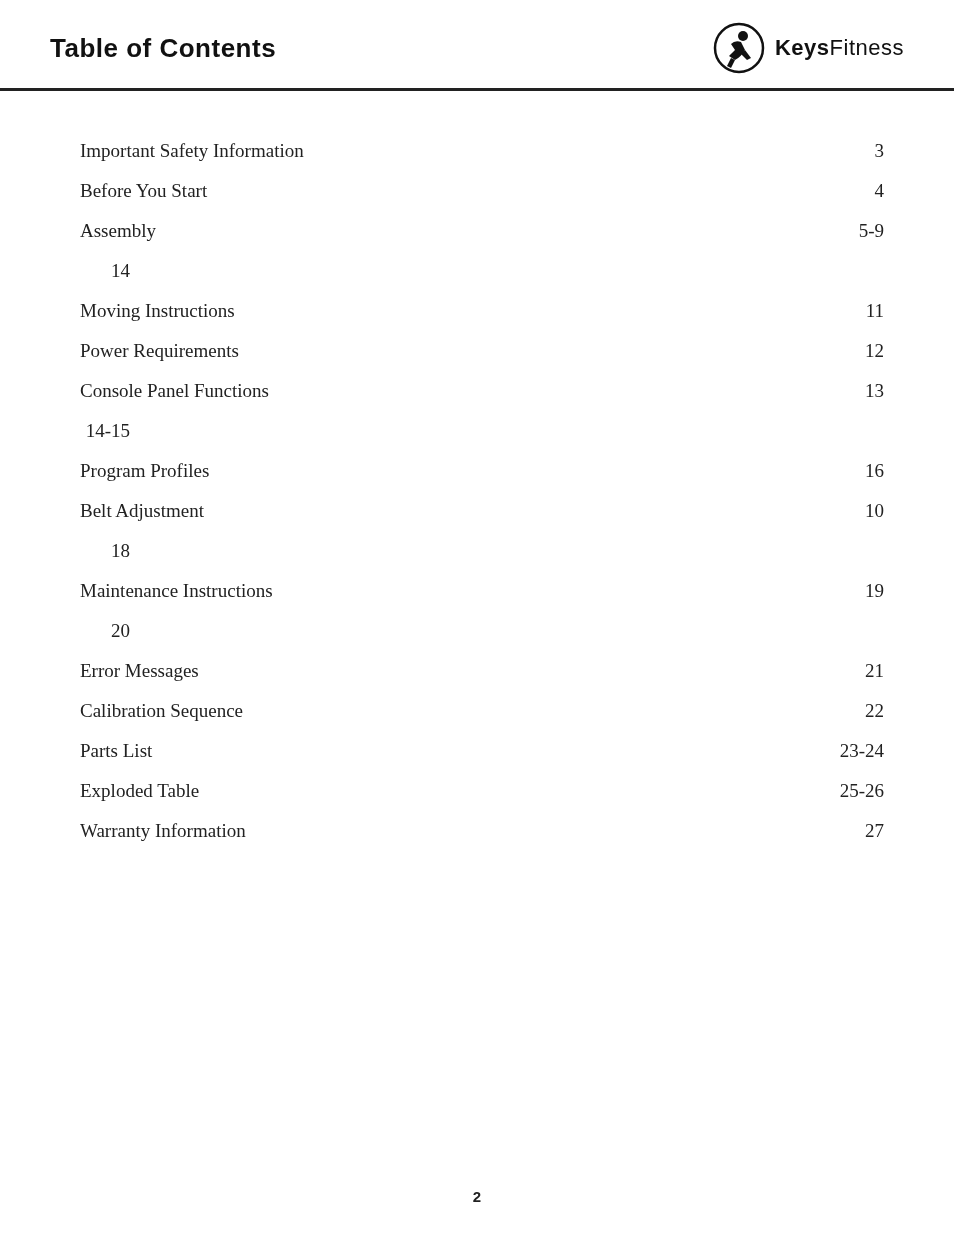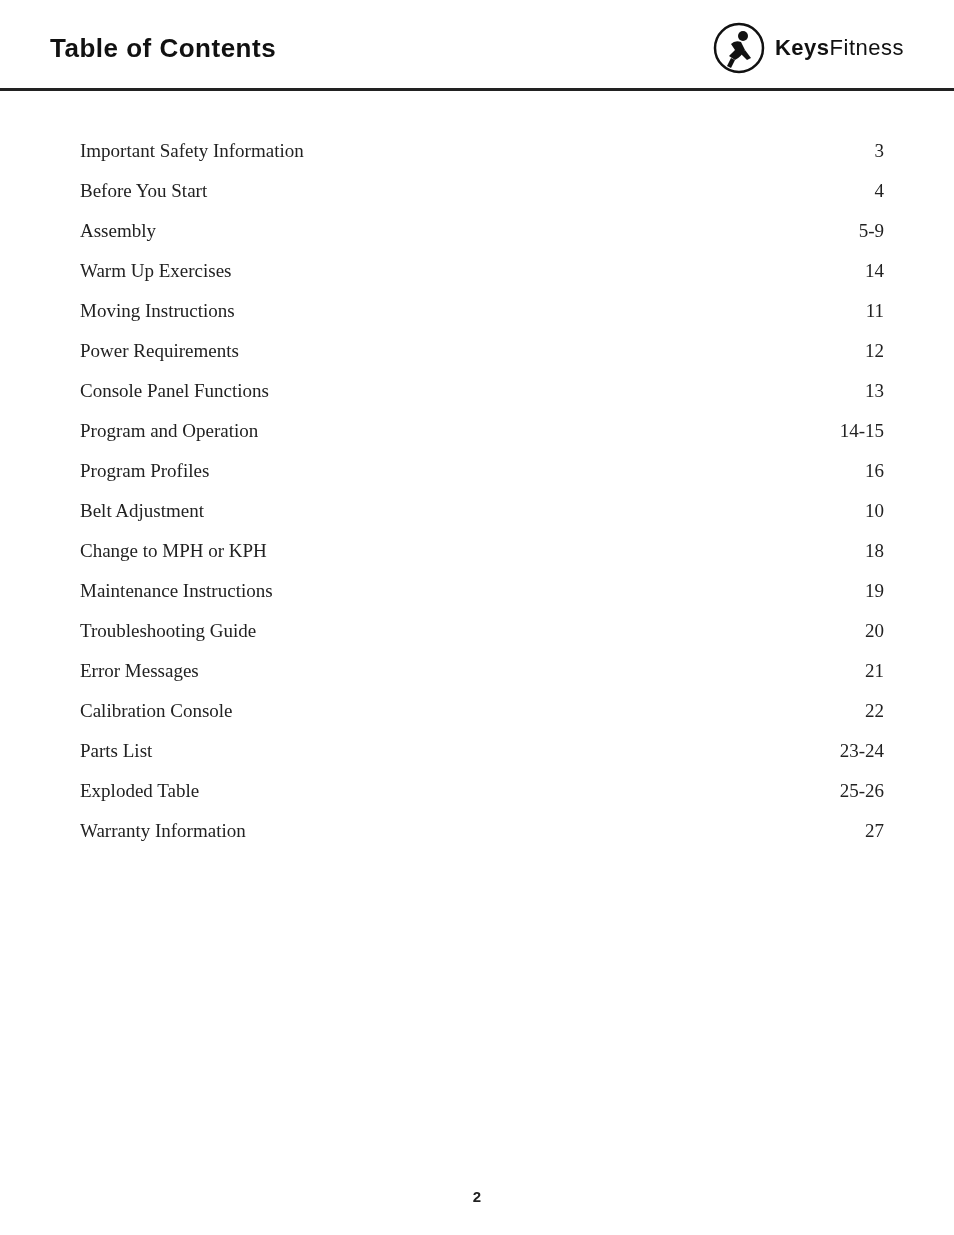--- a/index.html
+++ b/index.html
@@ -141,65 +141,61 @@
       </div>
       <div class="toc-entry">
         <span class="toc-label">Before You Start</span>
         <span class="toc-page">4</span>
       </div>
       <div class="toc-entry">
         <span class="toc-label">Assembly</span>
         <span class="toc-page">5-9</span>
       </div>
       <div class="toc-entry">
-        <span class="toc-label">Warm Up Exercises</span>
         <span class="toc-page">14</span>
       </div>
       <div class="toc-entry">
         <span class="toc-label">Moving Instructions</span>
         <span class="toc-page">11</span>
       </div>
       <div class="toc-entry">
         <span class="toc-label">Power Requirements</span>
         <span class="toc-page">12</span>
       </div>
       <div class="toc-entry">
         <span class="toc-label">Console Panel Functions</span>
         <span class="toc-page">13</span>
       </div>
       <div class="toc-entry">
-        <span class="toc-label">Program and Operation</span>
         <span class="toc-page">14-15</span>
       </div>
       <div class="toc-entry">
         <span class="toc-label">Program Profiles</span>
         <span class="toc-page">16</span>
       </div>
       <div class="toc-entry">
         <span class="toc-label">Belt Adjustment</span>
         <span class="toc-page">10</span>
       </div>
       <div class="toc-entry">
-        <span class="toc-label">Change to MPH or KPH</span>
         <span class="toc-page">18</span>
       </div>
       <div class="toc-entry">
         <span class="toc-label">Maintenance Instructions</span>
         <span class="toc-page">19</span>
       </div>
       <div class="toc-entry">
-        <span class="toc-label">Troubleshooting Guide</span>
         <span class="toc-page">20</span>
       </div>
       <div class="toc-entry">
         <span class="toc-label">Error Messages</span>
         <span class="toc-page">21</span>
       </div>
       <div class="toc-entry">
-        <span class="toc-label">Calibration Console</span>
+        <span class="toc-label">Calibration Sequence</span>
         <span class="toc-page">22</span>
       </div>
       <div class="toc-entry">
         <span class="toc-label">Parts List</span>
         <span class="toc-page">23-24</span>
       </div>
       <div class="toc-entry">
         <span class="toc-label">Exploded Table</span>
         <span class="toc-page">25-26</span>
       </div>

